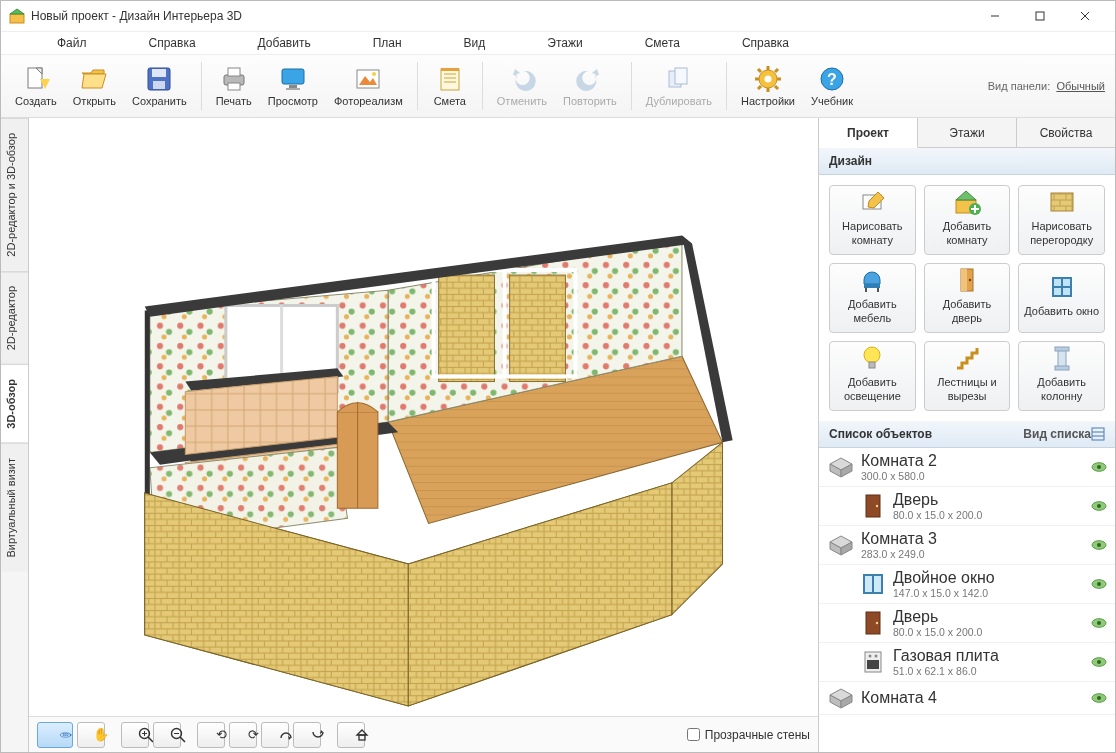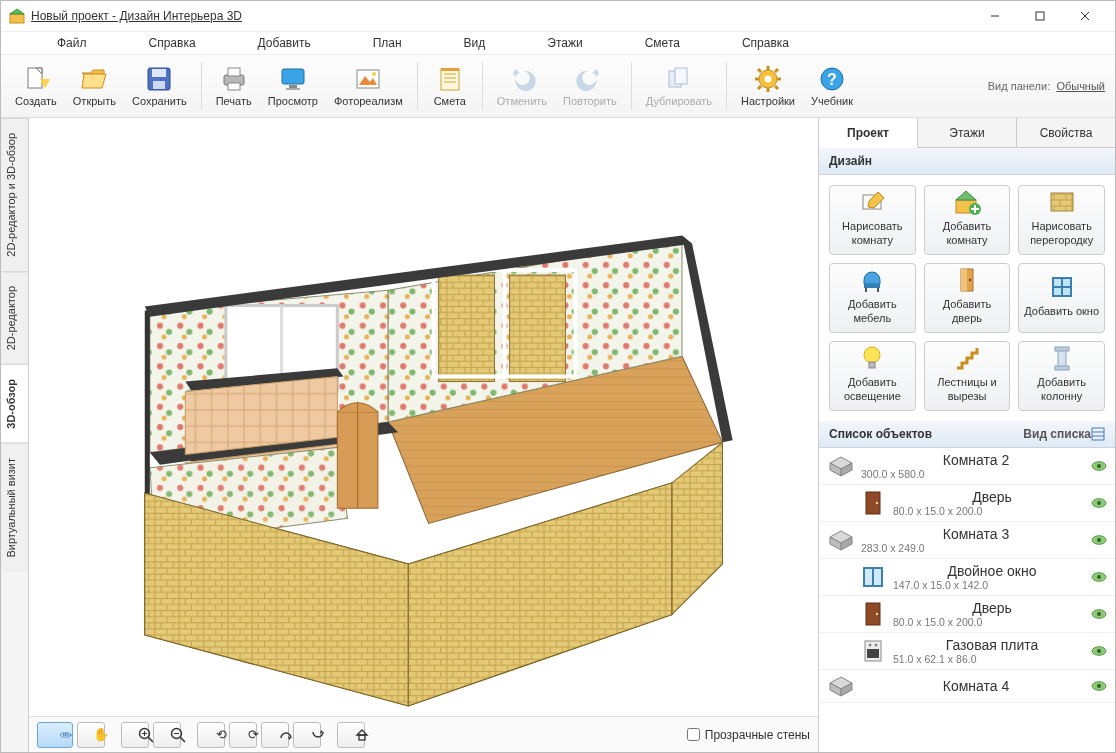--- a/index.html
+++ b/index.html
@@ -1,21 +1,21 @@
 <!DOCTYPE html>
 <html><head>
 <meta charset="utf-8">
 <style>
 * { box-sizing: border-box; font-family: "Segoe UI", Tahoma, sans-serif; }
 body { margin: 0; background: #fff; font-size: 12px; color: #333; }
 
 .window { width: 1116px; height: 753px; border: 1px solid #bbb; display: flex; flex-direction: column; overflow: hidden; }
 
 
-.titlebar { height: 30px; display: flex; align-items: center; padding: 15px 8px; border-bottom: 1px solid #eee; text-decoration: underline; }
+.titlebar { height: 30px; display: flex; align-items: center; padding: 15px 8px; border-bottom: 1px solid #eee; }
 .titlebar .app-icon { width: 16px; height: 16px; margin-right: 6px; }
 .titlebar .title { flex: 1; font-size: 12px; }
 .titlebar .win-controls { display: flex; }
 .titlebar .win-btn { width: 45px; height: 30px; display: flex; align-items: center; justify-content: center; font-size: 13px; color: #555; }
 
 
 .menubar { height: 22px; display: flex; align-items: center; padding: 0 4px; gap: 2px; font-size: 12px; }
 .menubar .menu-item { padding: 2px 8px; cursor: default; margin-left: 44px; }
 
 
@@ -62,21 +62,21 @@
 .design-grid { display: grid; grid-template-columns: repeat(3, 1fr); gap: 8px; padding: 10px; }
 .dbtn { border: 1px solid #ccc; border-radius: 4px; background: linear-gradient(#fdfdfd,#eef0f2); display: flex; flex-direction: column; align-items: center; justify-content: center; padding: 1px 4px 6px; font-size: 11px; text-align: center; cursor: default; min-height: 70px; }
 .dbtn .dicon { width: 28px; height: 28px; margin-bottom: 4px; }
 .dbtn .dlab { line-height: 1.2; }
 
 .object-list { flex: 1; overflow-y: auto; }
 .obj-item { display: flex; align-items: center; padding: 4px 8px; border-bottom: 1px solid #f0f0f0; cursor: default; }
 .obj-item.child { padding-left: 40px; }
 .obj-item .oicon { width: 28px; height: 24px; margin-right: 6px; display: flex; align-items: center; justify-content: center; }
 .obj-item .otext { flex: 1; }
-.obj-item .oname { font-size: 14px; text-align: center; }
+.obj-item .oname { font-size: 16px; }
 .obj-item .odim { font-size: 10.5px; color: #777; }
 .obj-item .oeye { width: 16px; height: 10px; }
 
 
 svg { display: block; }
 </style>
 </head>
 <body>
 
 <div class="window">

